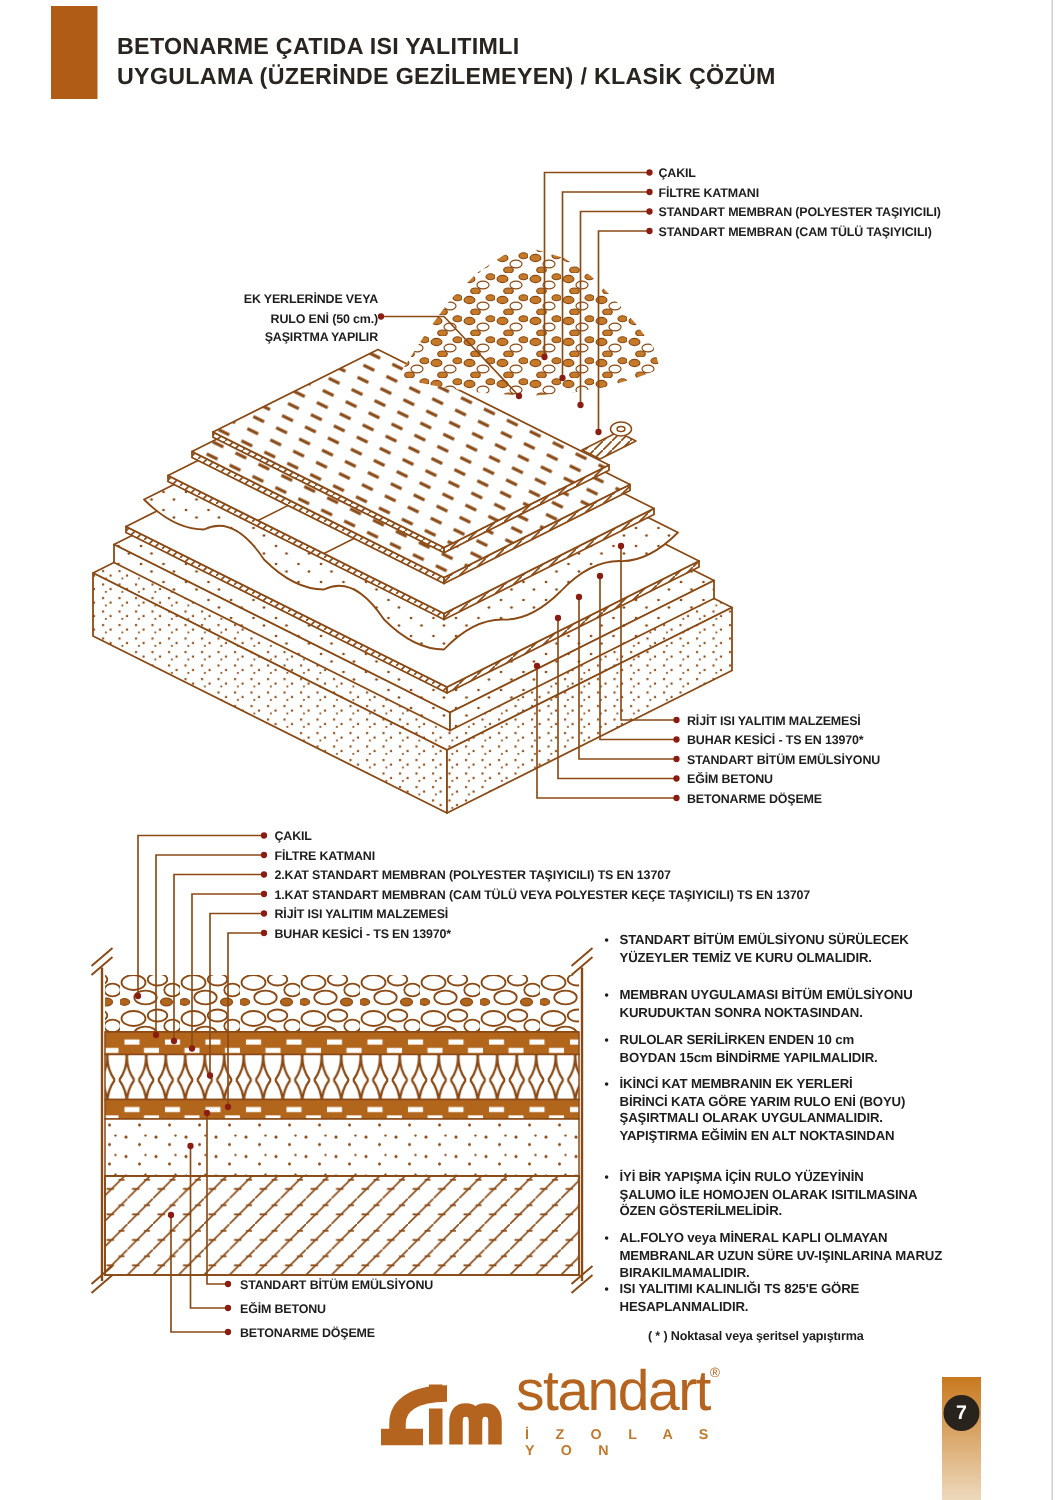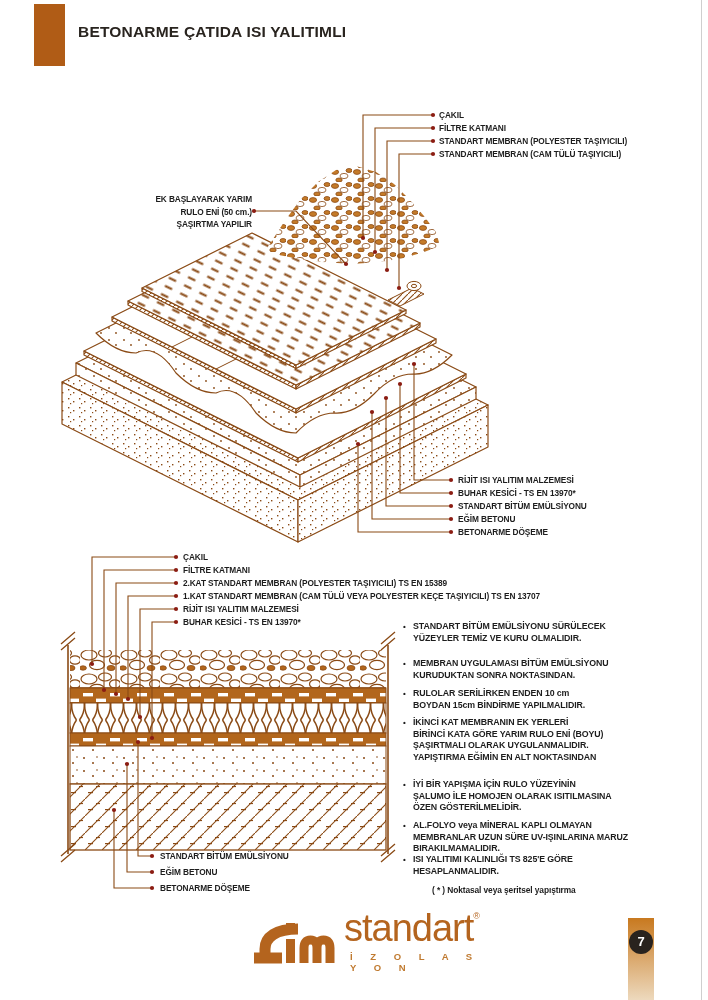--- a/index.html
+++ b/index.html
@@ -241,42 +241,43 @@
       <circle cx="152" cy="872" r="2.1"></circle>
         <circle cx="127" cy="764" r="2.1"></circle>
       <circle cx="152" cy="888" r="2.1"></circle>
         <circle cx="114" cy="810" r="2.1"></circle>
     </g>
   </svg>
 
   <div class="hdr-square"></div>
   <div class="title">
     <div>BETONARME ÇATIDA ISI YALITIMLI</div>
+    <div>UYGULAMA (ÜZERİNDE GEZİLEMEYEN) / KLASİK ÇÖZÜM</div>
   </div>
 
   <div class="dlabel" style="left:439px;top:110px">ÇAKIL</div>
   <div class="dlabel" style="left:439px;top:123px">FİLTRE KATMANI</div>
   <div class="dlabel" style="left:439px;top:136px">STANDART MEMBRAN (POLYESTER TAŞIYICILI)</div>
   <div class="dlabel" style="left:439px;top:149px">STANDART MEMBRAN (CAM TÜLÜ TAŞIYICILI)</div>
 
   <div class="side-note">
-    <div>EK BAŞLAYARAK YARIM</div>
+    <div>EK YERLERİNDE VEYA</div>
     <div>RULO ENİ (50 cm.)</div>
     <div>ŞAŞIRTMA YAPILIR</div>
   </div>
 
   <div class="dlabel" style="left:458px;top:475px">RİJİT ISI YALITIM MALZEMESİ</div>
   <div class="dlabel" style="left:458px;top:488px">BUHAR KESİCİ - TS EN 13970*</div>
   <div class="dlabel" style="left:458px;top:501px">STANDART BİTÜM EMÜLSİYONU</div>
   <div class="dlabel" style="left:458px;top:514px">EĞİM BETONU</div>
   <div class="dlabel" style="left:458px;top:527px">BETONARME DÖŞEME</div>
 
   <div class="dlabel" style="left:183px;top:552px">ÇAKIL</div>
   <div class="dlabel" style="left:183px;top:565px">FİLTRE KATMANI</div>
-  <div class="dlabel" style="left:183px;top:578px">2.KAT STANDART MEMBRAN (POLYESTER TAŞIYICILI) TS EN 15389</div>
+  <div class="dlabel" style="left:183px;top:578px">2.KAT STANDART MEMBRAN (POLYESTER TAŞIYICILI) TS EN 13707</div>
   <div class="dlabel" style="left:183px;top:591px">1.KAT STANDART MEMBRAN (CAM TÜLÜ VEYA POLYESTER KEÇE TAŞIYICILI) TS EN 13707</div>
   <div class="dlabel" style="left:183px;top:604px">RİJİT ISI YALITIM MALZEMESİ</div>
   <div class="dlabel" style="left:183px;top:617px">BUHAR KESİCİ - TS EN 13970*</div>
 
   <div class="dlabel" style="left:160px;top:851px">STANDART BİTÜM EMÜLSİYONU</div>
   <div class="dlabel" style="left:160px;top:867px">EĞİM BETONU</div>
   <div class="dlabel" style="left:160px;top:883px">BETONARME DÖŞEME</div>
 
   <div class="note" style="top:621px">
     <div>STANDART BİTÜM EMÜLSİYONU SÜRÜLECEK</div>

